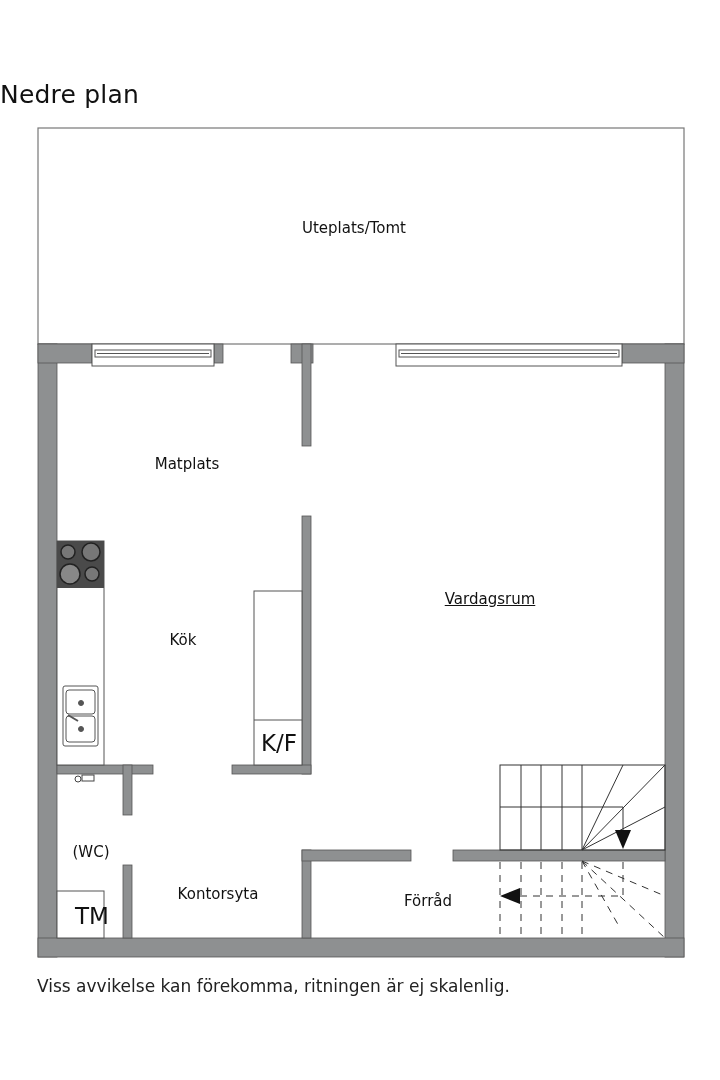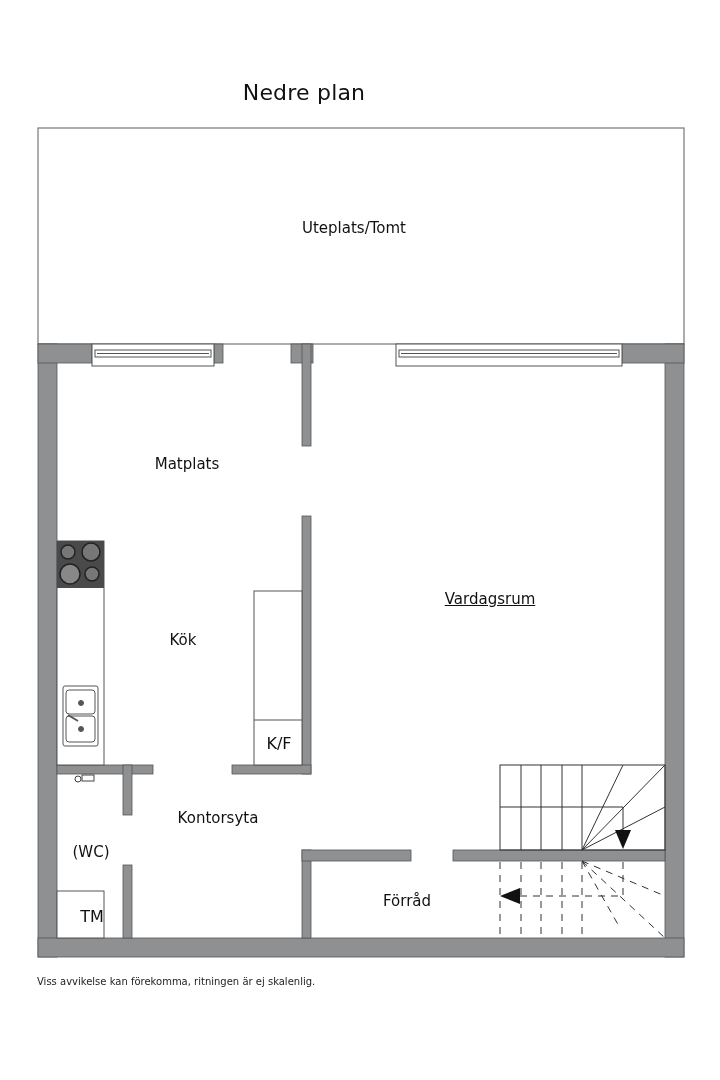--- a/index.html
+++ b/index.html
@@ -1,23 +1,23 @@
 <!DOCTYPE html>
 <html><head>
 <meta charset="utf-8">
 <style>
   html, body { margin: 0; padding: 0; background: #ffffff; }
   body { width: 720px; height: 1080px; position: relative; overflow: hidden;
          font-family: "DejaVu Sans", "Liberation Sans", sans-serif; color: #111; }
-  .title { position: absolute; left: 0; width: 608px; top: 80px; text-align: center;
-           font-size: 22px; letter-spacing: 0.2px; }
+  .title { position: absolute; left: 0; width: 608px; top: 80px; text-align: left;
+           font-size: 25px; letter-spacing: 0.2px; }
   svg.plan { position: absolute; left: 0; top: 0; }
   .lbl { position: absolute; font-size: 15px; white-space: nowrap; transform: translate(-50%, -50%); }
-  .lbl.small { font-size: 16px; }
-  .note { position: absolute; left: 37px; top: 976px; font-size: 10px; color: #222; }
+  .lbl.small { font-size: 23px; }
+  .note { position: absolute; left: 37px; top: 976px; font-size: 17px; color: #222; }
 </style>
 </head>
 <body>
 
 <div class="title">Nedre plan</div>
 
 <svg class="plan" width="720" height="1080" viewBox="0 0 720 1080">
 
   <rect x="38" y="128" width="646" height="216" fill="#fff" stroke="#777" stroke-width="1.2"></rect>
 
@@ -116,17 +116,17 @@
     <polygon points="500,896 520,888 520,904" fill="#111" stroke="none" stroke-dasharray="0"></polygon>
   </g>
 </svg>
 
 <div class="lbl" style="left:354px; top:228px;">Uteplats/Tomt</div>
 <div class="lbl" style="left:187px; top:464px;">Matplats</div>
 <div class="lbl" style="left:490px; top:599px;text-decoration:underline;">Vardagsrum</div>
 <div class="lbl" style="left:183px; top:640px;">Kök</div>
 <div class="lbl small" style="left:279px; top:743px;">K/F</div>
 <div class="lbl" style="left:91px; top:852px;">(WC)</div>
-<div class="lbl" style="left:218px; top:818px;">Kontorsyta</div>
+<div class="lbl" style="left:218px; top:894px;">Kontorsyta</div>
 <div class="lbl small" style="left:92px; top:916px;">TM</div>
-<div class="lbl" style="left:407px; top:901px;">Förråd</div>
+<div class="lbl" style="left:428px; top:901px;">Förråd</div>
 
 <div class="note">Viss avvikelse kan förekomma, ritningen är ej skalenlig.</div>
 
 </body></html>

